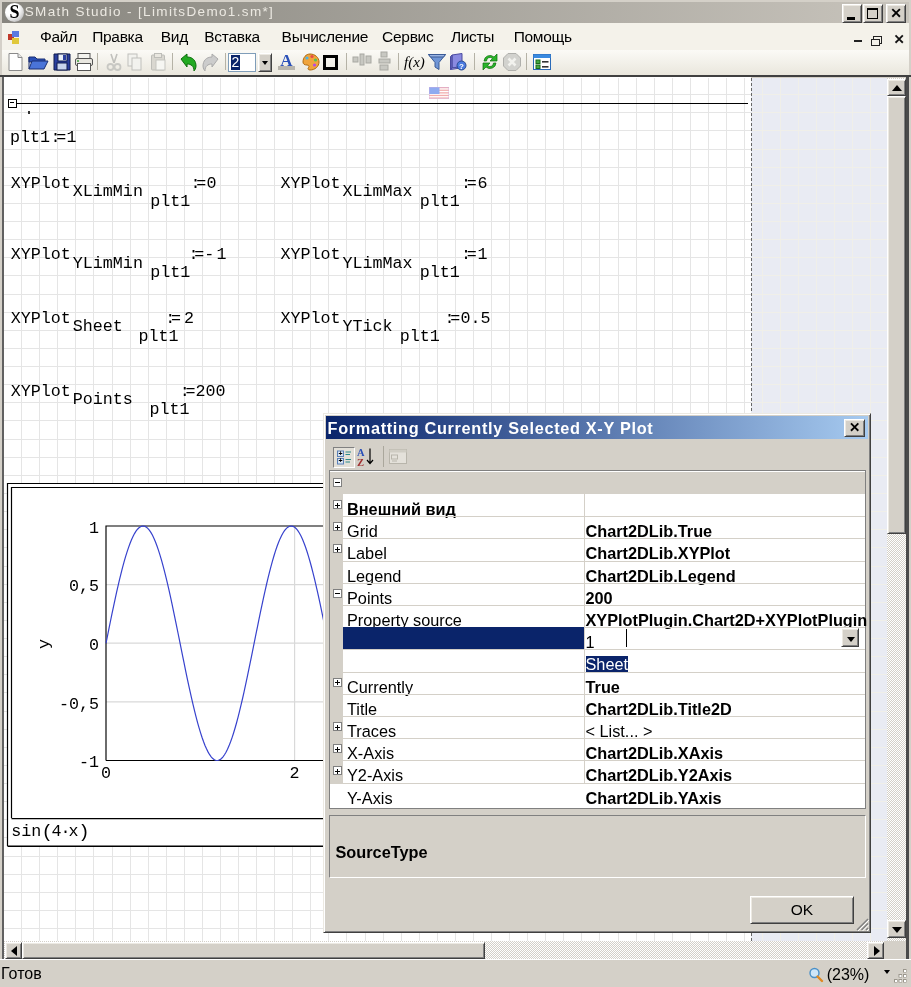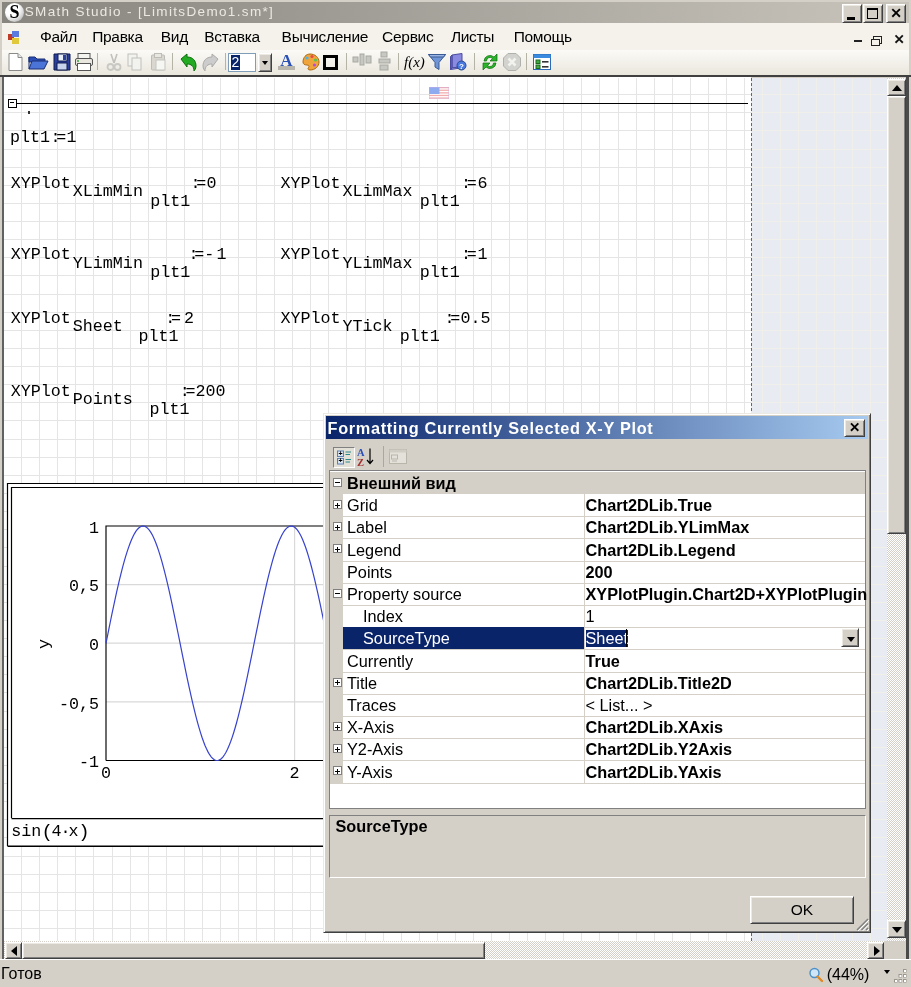--- a/index.html
+++ b/index.html
@@ -1,17 +1,17 @@
 <!DOCTYPE html>
 <html><head><meta charset="utf-8"><style>
 * { margin:0; padding:0; box-sizing:content-box; }
 html,body { width:911px; height:987px; overflow:hidden; }
 body { position:relative; font-family:"Liberation Sans",sans-serif; background:#d4d0c8; }
 .m { position:absolute; font:16.7px/1.2 "Liberation Mono",monospace; color:#000; white-space:pre; }
-.pg { position:absolute; font:16.3px/1.03 "Liberation Sans",sans-serif; color:#000; white-space:pre; }
+.pg { position:absolute; font:16.3px/1.03 "Liberation Sans",sans-serif; color:#000; white-space:pre;margin-top:26px; }
 .b { font-weight:bold; }
 .mi { position:absolute; top:28.4px; font:15.5px/1.15 "Liberation Sans",sans-serif; letter-spacing:-0.3px; color:#000; }
 .ti { position:absolute; top:51px; }
 .tsep { position:absolute; top:53px; width:1px; height:17px; background:#b5b2a6; }
 .raised { background:#d4d0c8; border:1px solid; border-color:#fff #404040 #404040 #fff; box-shadow:inset 1px 1px 0 #ece9e2, inset -1px -1px 0 #808080; box-sizing:border-box; }
 .btn3d { background:#d4d0c8; border:1px solid; border-color:#fff #404040 #404040 #fff; box-shadow:inset 1px 1px 0 #ece9e2, inset -1px -1px 0 #808080; box-sizing:border-box; }
 .dither { background-image:conic-gradient(#fff 25%, #d4d0c8 0 50%, #fff 0 75%, #d4d0c8 0); background-size:2px 2px; }
 </style></head>
 <body>
 
@@ -414,21 +414,21 @@
  <span style="position:absolute;left:6px;top:3.5px;width:0;height:0;border:5px solid transparent;border-left:6px solid #000;border-right:none"></span>
   </div>
 <div style="position:absolute;left:884px;top:941px;width:22px;height:18px;background:#d4d0c8"></div>
 
 <div style="position:absolute;left:0;top:959px;width:911px;height:28px;background:#d4d0c8;border-top:1px solid #fff"></div>
 <span style="position:absolute;left:1px;top:964.9px;font:16px 'Liberation Sans',sans-serif">Готов</span>
 <svg style="position:absolute;left:808px;top:967px" width="16" height="16" viewBox="0 0 16 16">
  <circle cx="6.5" cy="6" r="4.5" fill="#cfe6f8" stroke="#4a90c8" stroke-width="1.4"></circle>
  <line x1="9.5" y1="9.5" x2="14" y2="14" stroke="#e08820" stroke-width="2.4" stroke-linecap="round"></line>
   </svg>
-<span style="position:absolute;left:826.7px;top:965.9px;font:16px 'Liberation Sans',sans-serif">(44%)</span>
+<span style="position:absolute;left:826.7px;top:965.9px;font:16px 'Liberation Sans',sans-serif">(23%)</span>
 <span style="position:absolute;left:884px;top:970px;width:0;height:0;border:3.5px solid transparent;border-top:4.5px solid #000"></span>
 <svg style="position:absolute;left:894px;top:969px" width="14" height="15">
  <g fill="#9a968c">
       <rect x="9" y="0" width="3.5" height="3.5"></rect>
       <rect x="9" y="5" width="3.5" height="3.5"></rect>
       <rect x="9" y="10" width="3.5" height="3.5"></rect>
       <rect x="4.5" y="5" width="3.5" height="3.5"></rect>
       <rect x="4.5" y="10" width="3.5" height="3.5"></rect>
       <rect x="0" y="10" width="3.5" height="3.5"></rect>
     </g>
@@ -486,21 +486,21 @@
 <div style="position:absolute;left:330px;top:516.2px;width:535px;height:1px;background:#d4d0c8"></div>
 <span class="pg" style="left:347px;top:497.2px">Grid</span>
 <span class="pg b" style="left:585.5px;top:497.2px">Chart2DLib.True</span>
 <div style="position:absolute;left:333px;top:500.0px;width:9px;height:9px;background:#fff;border:1px solid #808080;box-sizing:border-box">
     <span style="position:absolute;left:1px;top:3.5px;width:5px;height:1px;background:#000"></span>
     <span style="position:absolute;left:3px;top:1.5px;width:1px;height:5px;background:#000"></span>
   </div>
 <div style="position:absolute;left:330px;top:516.2px;width:12px;height:22.2px;background:#d4d0c8"></div>
 <div style="position:absolute;left:330px;top:538.4px;width:535px;height:1px;background:#d4d0c8"></div>
 <span class="pg" style="left:347px;top:519.4px">Label</span>
-<span class="pg b" style="left:585.5px;top:519.4px">Chart2DLib.YLimMax</span>
+<span class="pg b" style="left:585.5px;top:519.4px">Chart2DLib.XYPlot</span>
 <div style="position:absolute;left:333px;top:522.2px;width:9px;height:9px;background:#fff;border:1px solid #808080;box-sizing:border-box">
     <span style="position:absolute;left:1px;top:3.5px;width:5px;height:1px;background:#000"></span>
     <span style="position:absolute;left:3px;top:1.5px;width:1px;height:5px;background:#000"></span>
   </div>
 <div style="position:absolute;left:330px;top:538.4px;width:12px;height:22.2px;background:#d4d0c8"></div>
 <div style="position:absolute;left:330px;top:560.6px;width:535px;height:1px;background:#d4d0c8"></div>
 <span class="pg" style="left:347px;top:541.6px">Legend</span>
 <span class="pg b" style="left:585.5px;top:541.6px">Chart2DLib.Legend</span>
 <div style="position:absolute;left:333px;top:544.4px;width:9px;height:9px;background:#fff;border:1px solid #808080;box-sizing:border-box">
     <span style="position:absolute;left:1px;top:3.5px;width:5px;height:1px;background:#000"></span>

